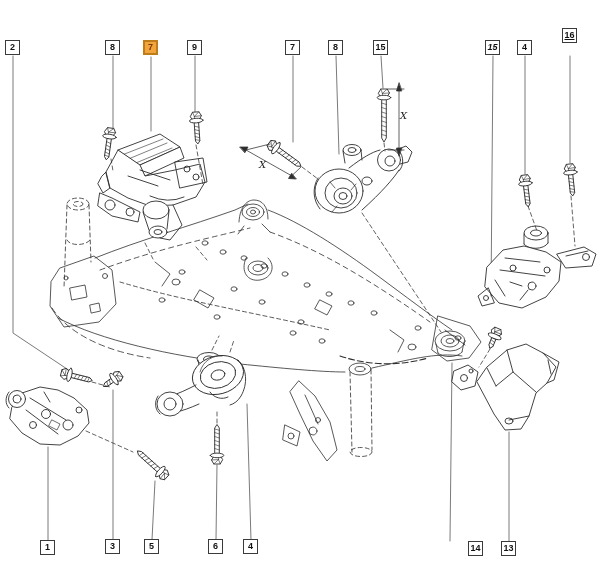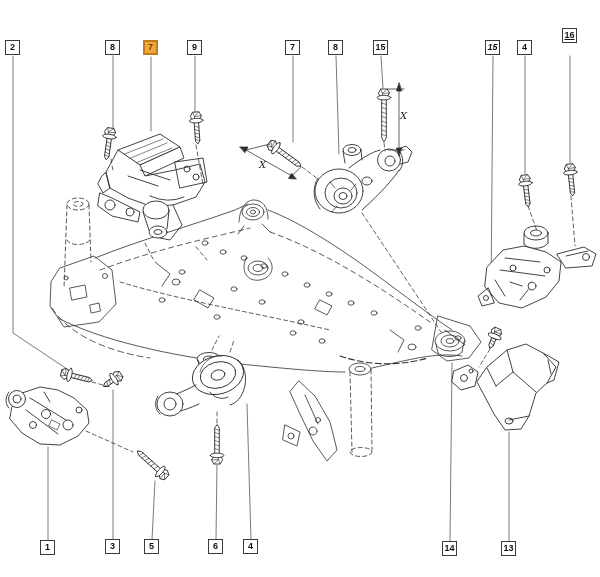--- a/index.html
+++ b/index.html
@@ -333,19 +333,19 @@
       <div class="callout" style="left: 328px; top: 40px;">8</div>
       <div class="callout" style="left: 373px; top: 40px;">15</div>
       <div class="callout" style="left: 485px; top: 40px; font-style: italic;">15</div>
       <div class="callout" style="left: 517px; top: 40px;">4</div>
       <div class="callout" style="left: 562px; top: 28px; text-decoration: underline;">16</div>
       <div class="callout" style="left: 40px; top: 540px;">1</div>
       <div class="callout" style="left: 105px; top: 539px;">3</div>
       <div class="callout" style="left: 144px; top: 539px;">5</div>
       <div class="callout" style="left: 208px; top: 539px;">6</div>
       <div class="callout" style="left: 243px; top: 539px;">4</div>
-      <div class="callout" style="left: 442px; top: 541px;">14</div>
+      <div class="callout" style="left: 468px; top: 541px;">14</div>
       <div class="callout" style="left: 501px; top: 541px;">13</div>
       <span class="xlabel" style="left: 259px; top: 159px;">X</span>
       <span class="xlabel" style="left: 400px; top: 110px;">X</span>
     </div>
 
 </div>
 
 </body></html>

